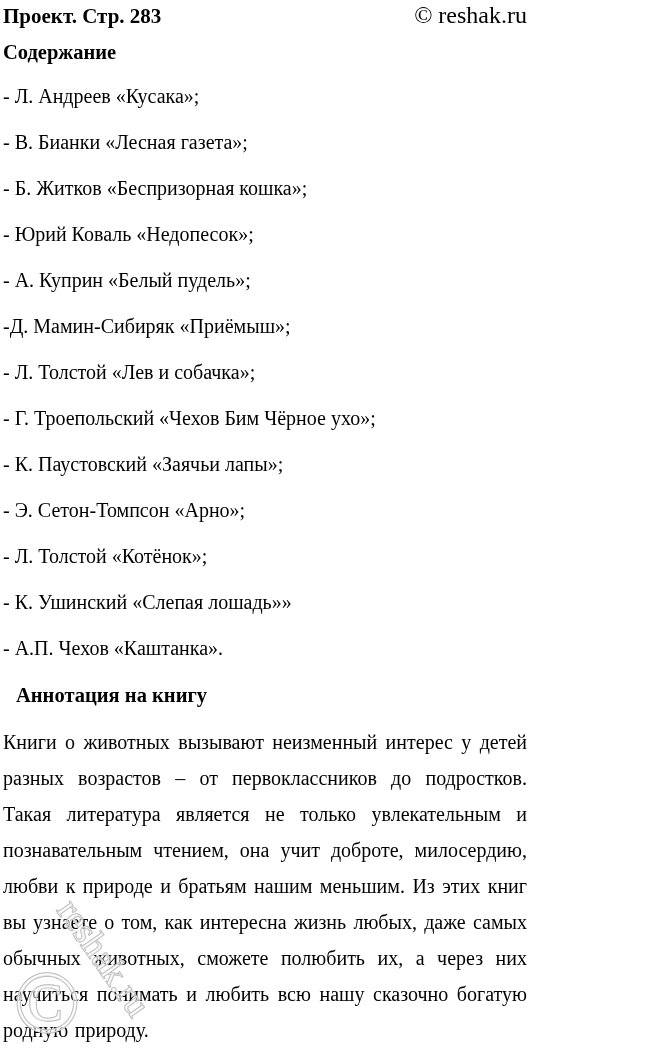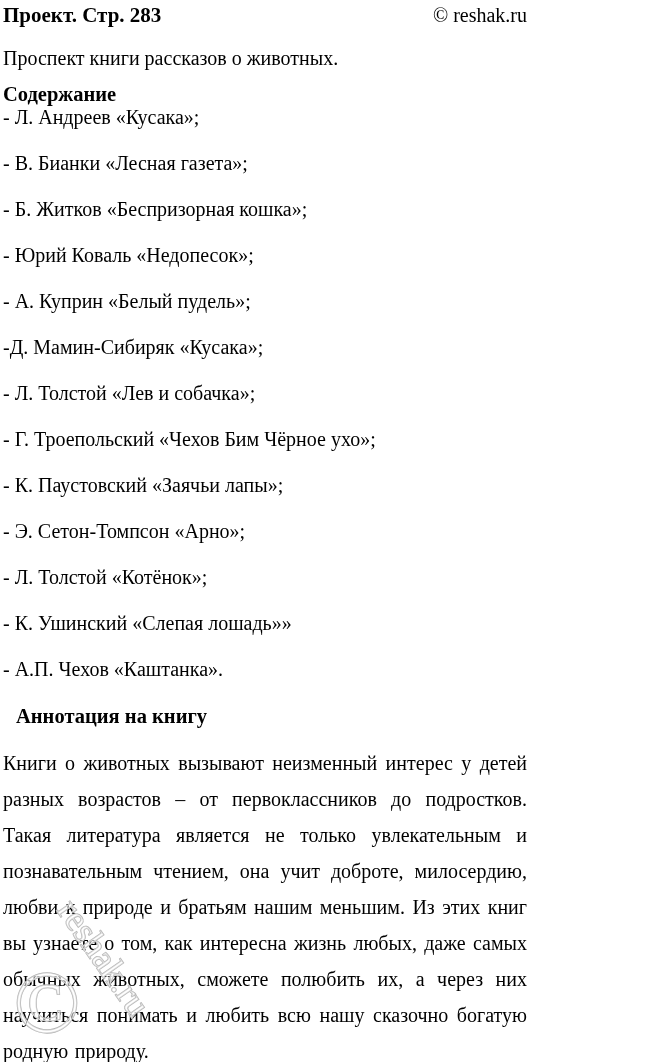--- a/index.html
+++ b/index.html
@@ -15,33 +15,33 @@
       overflow: hidden;
     }
     .header {
       display: flex;
       justify-content: space-between;
       align-items: baseline;
       font-size: 20px;
       line-height: 23px;
     }
     .header .title { font-weight: bold; font-size: 21px; }
-    .header .copyright { font-weight: normal; font-size: 20px; text-align: center; }
+    .header .copyright { font-weight: normal; font-size: 24px; text-align: center; }
     .intro {
       margin: 20px 0 0 0;
       font-size: 20px;
       line-height: 23px;
     }
     .section-heading {
       margin: 12px 0 0 0;
       font-size: 20.5px;
       font-weight: bold;
       line-height: 24px;
     }
-    .items { }
+    .items { margin-top: 21px; }
     .item {
       margin: 0 0 23px 0;
       font-size: 20px;
       line-height: 23px;
     }
     .annotation-heading {
       margin: 13px;
       font-size: 20.5px;
       font-weight: bold;
       line-height: 24px;
@@ -70,31 +70,30 @@
 </head>
 <body>
 
 <div class="page">
 
   <div class="header">
     <span class="title">Проект. Стр. 283</span>
     <span class="copyright">© reshak.ru</span>
   </div>
 
-  <p class="intro">Проспект книги рассказов о животных.</p>
 
   <p class="section-heading">Содержание</p>
 
   <div class="items">
     <p class="item">- Л. Андреев «Кусака»;</p>
     <p class="item">- В. Бианки «Лесная газета»;</p>
     <p class="item">- Б. Житков «Беспризорная кошка»;</p>
     <p class="item">- Юрий Коваль «Недопесок»;</p>
     <p class="item">- А. Куприн «Белый пудель»;</p>
-    <p class="item">-Д. Мамин-Сибиряк «Кусака»;</p>
+    <p class="item">-Д. Мамин-Сибиряк «Приёмыш»;</p>
     <p class="item">- Л. Толстой «Лев и собачка»;</p>
     <p class="item">- Г. Троепольский «Чехов Бим Чёрное ухо»;</p>
     <p class="item">- К. Паустовский «Заячьи лапы»;</p>
     <p class="item">- Э. Сетон-Томпсон «Арно»;</p>
     <p class="item">- Л. Толстой «Котёнок»;</p>
     <p class="item">- К. Ушинский «Слепая лошадь»»</p>
     <p class="item">- А.П. Чехов «Каштанка».</p>
   </div>
 
   <p class="annotation-heading">Аннотация на книгу</p>

